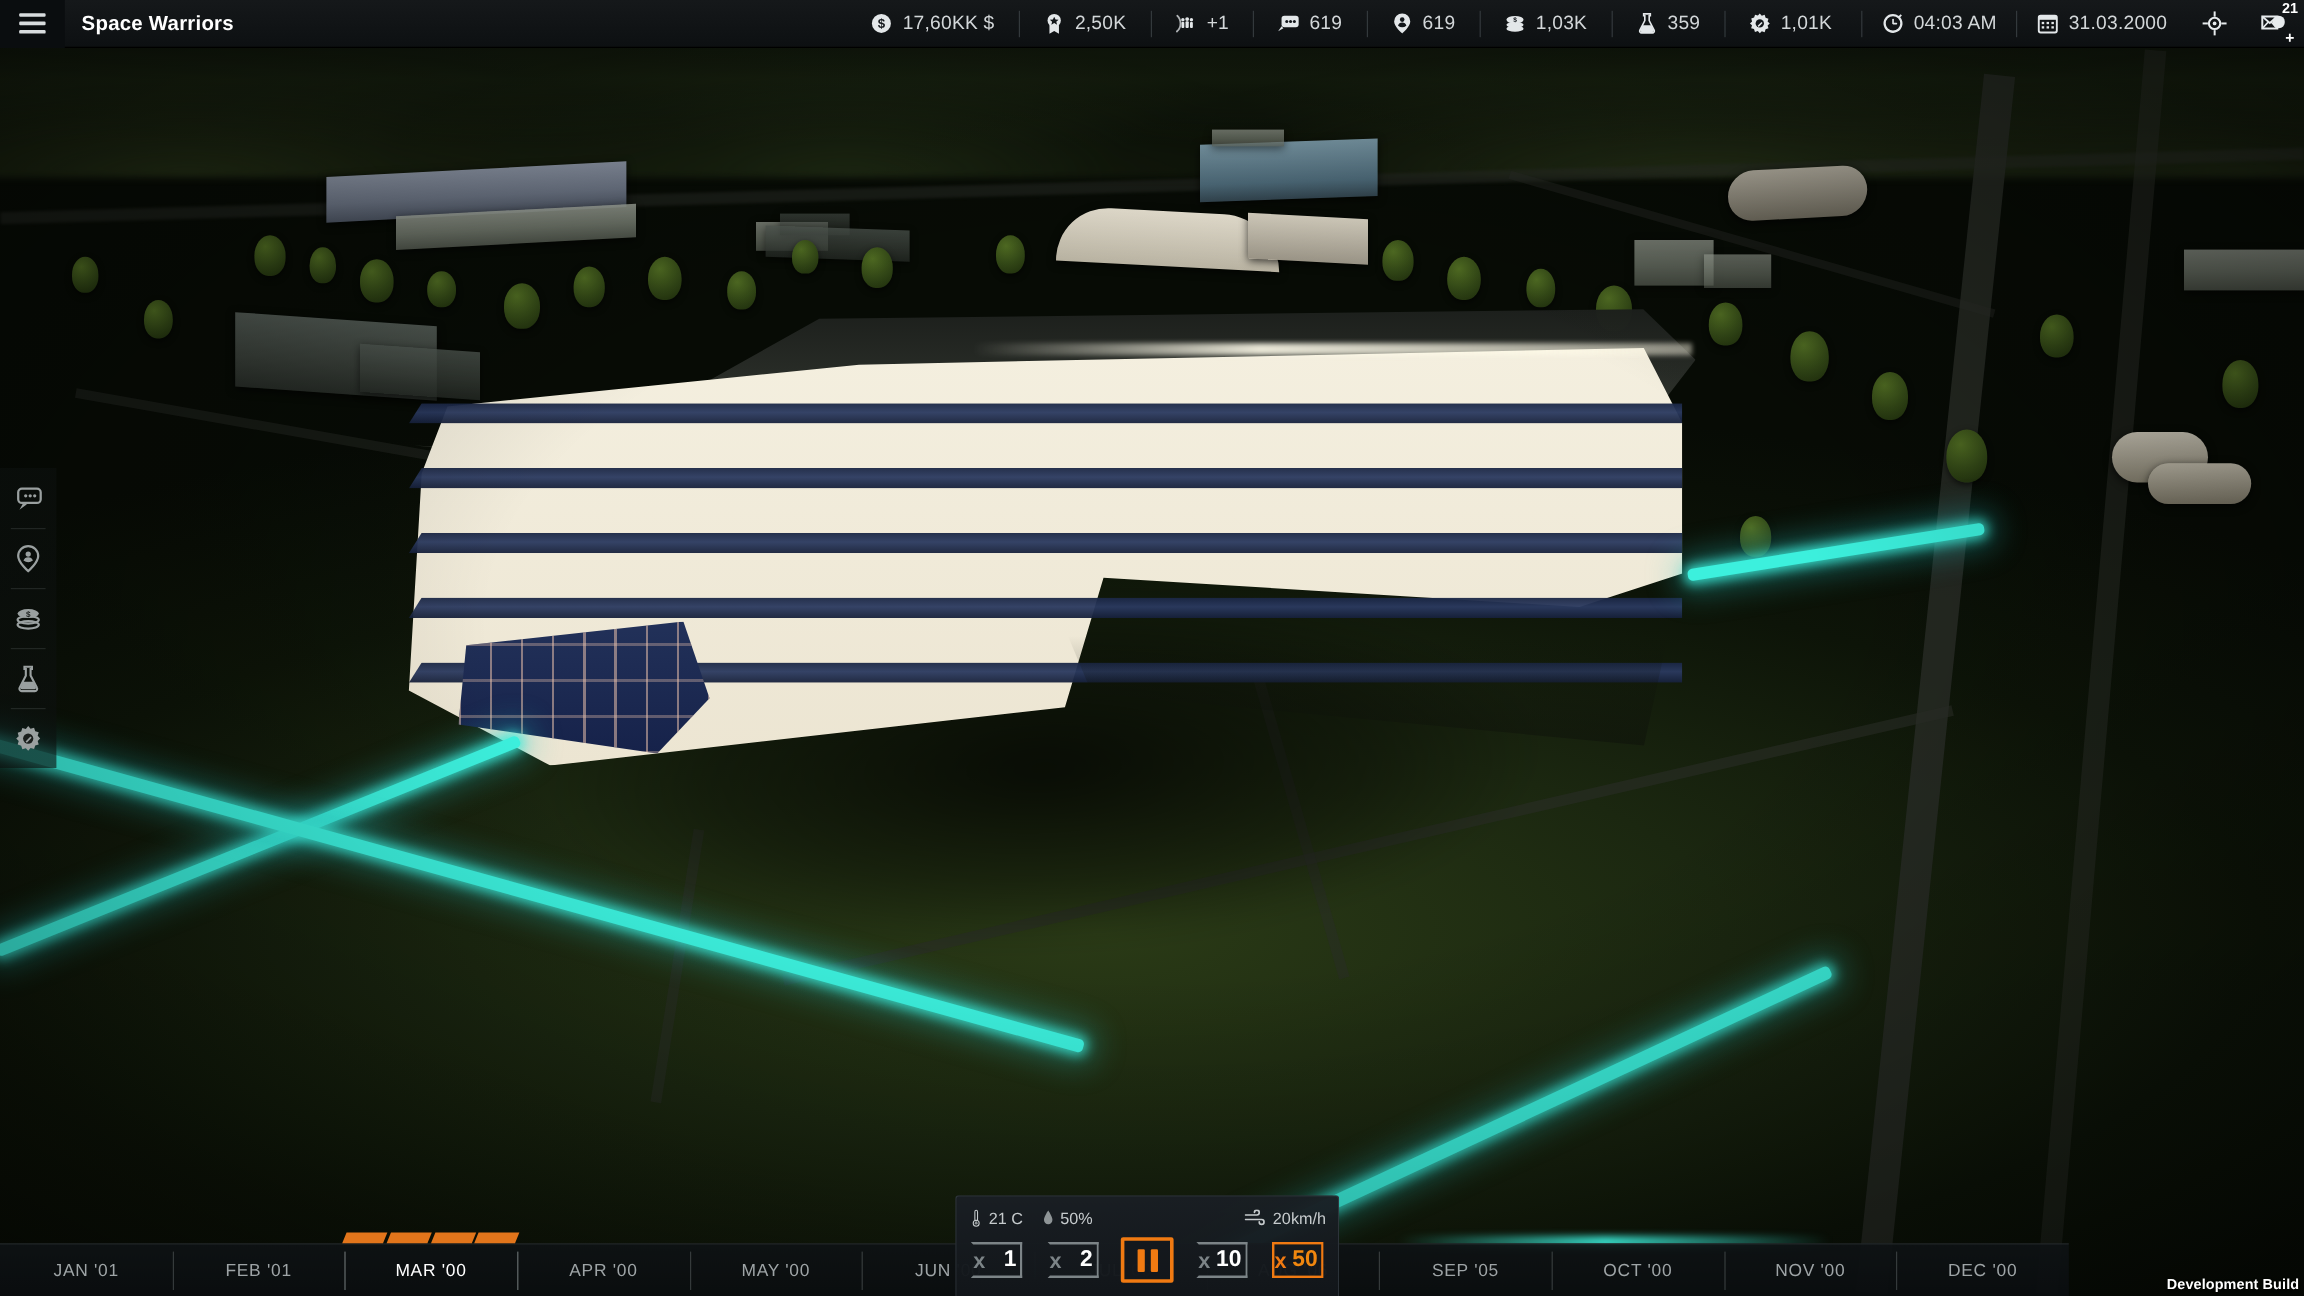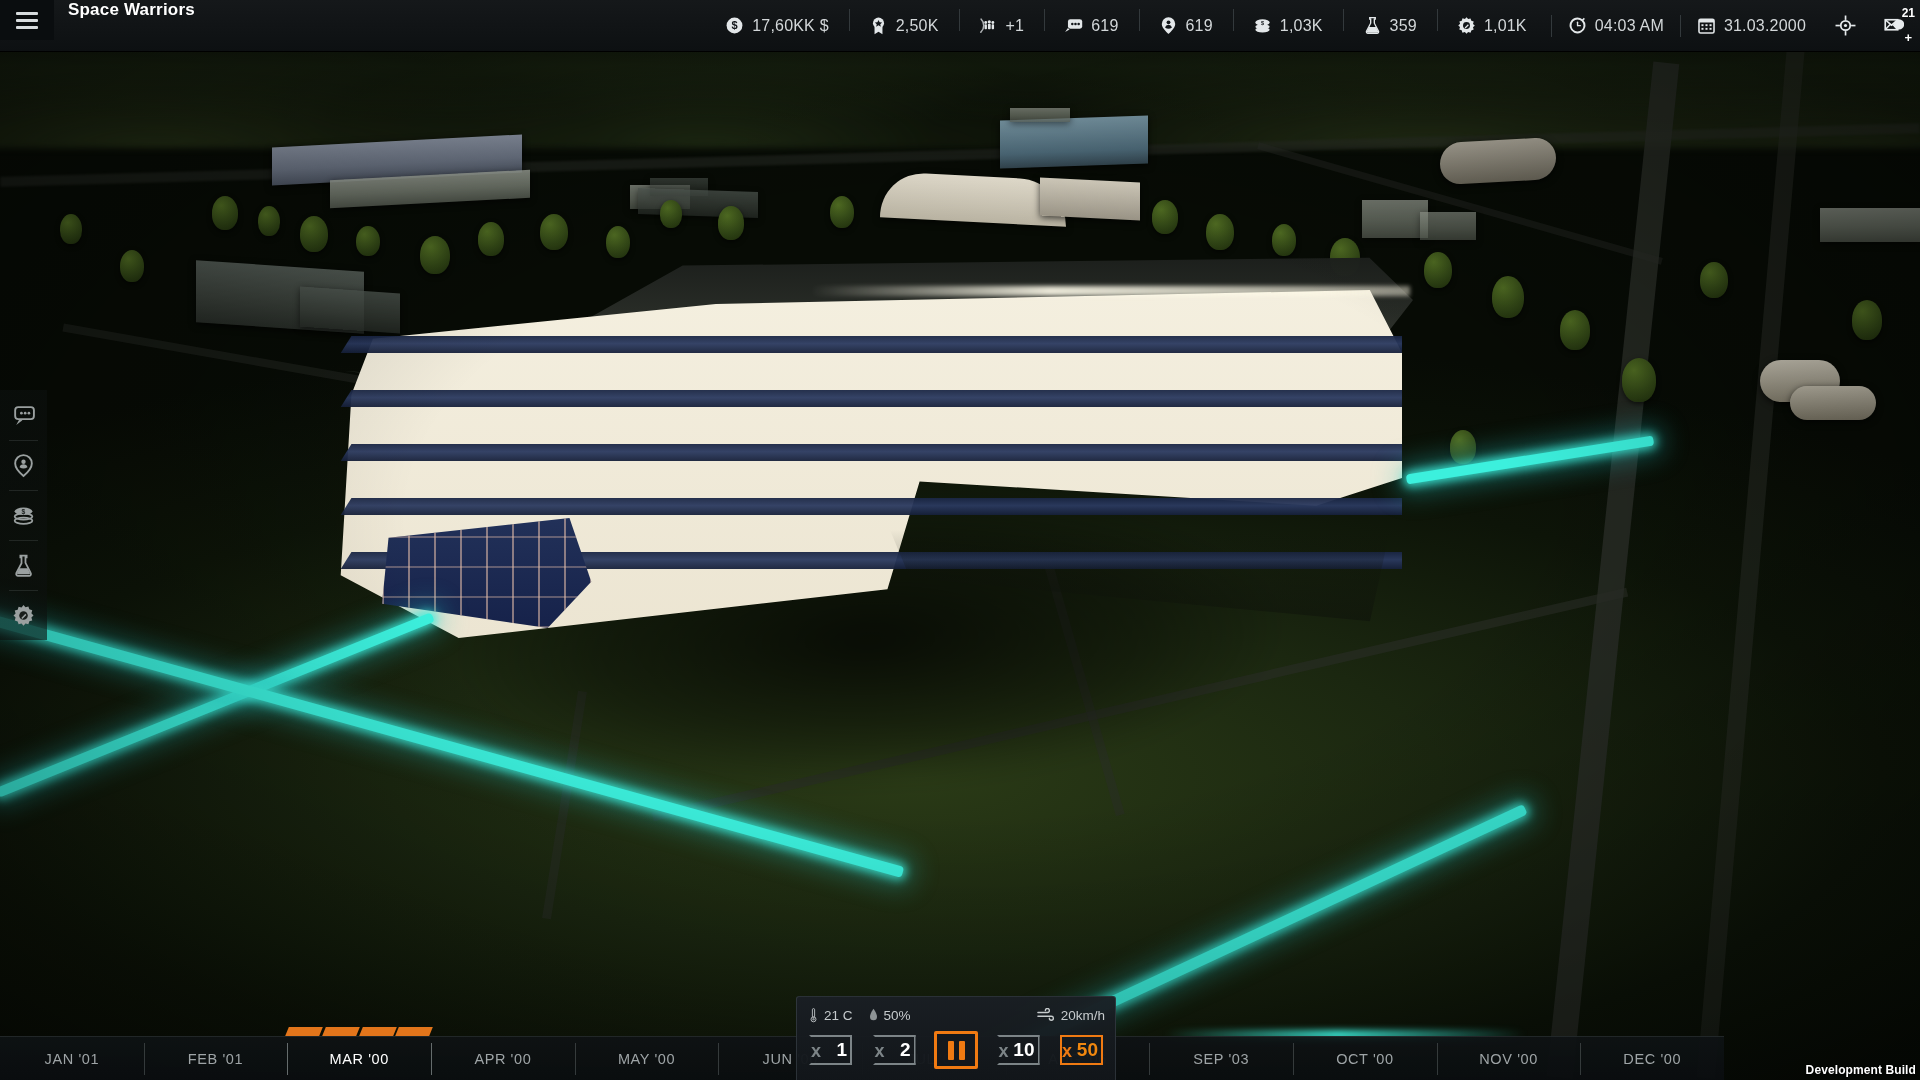--- a/index.html
+++ b/index.html
@@ -104,23 +104,23 @@
 
   
   .teal-line {
     position:absolute; background:#3cf0dd;
     box-shadow:0 0 10px 3px rgba(60,240,221,.85), 0 0 26px 10px rgba(40,200,200,.4);
     border-radius:4px;
   }
 
   
   .topbar {
-    position:absolute; left:0; top:0; width:1920px; height:52px;
+    position:absolute; left:0; top:0; width:1920px; height:40px;
     background:linear-gradient(180deg,#15181a 0%, #0d1012 100%);
-    display:flex; align-items:flex-start; z-index:40;
+    display:flex; align-items:center; z-index:40;
     border-bottom:1px solid #000;
   }
   .menu-btn {
     width:54px; height:40px; display:flex; flex-direction:column;
     align-items:center; justify-content:center; gap:4px; cursor:pointer;
     background:#0a0d0f;
   }
   .menu-btn span { display:block; width:22px; height:3px; background:#d8dcde; border-radius:1px; }
   .app-title {
     font-size:17px; font-weight:bold; color:#ffffff; letter-spacing:.2px;
@@ -573,21 +573,21 @@
     <div class="month">
         <span>JUN '00</span>
       </div>
     <div class="month">
         <span>JUL '00</span>
       </div>
     <div class="month">
         <span>AUG '06</span>
       </div>
     <div class="month">
-        <span>SEP '03</span>
+        <span>SEP '05</span>
       </div>
     <div class="month">
         <span>OCT '00</span>
       </div>
     <div class="month">
         <span>NOV '00</span>
       </div>
     <div class="month">
         <span>DEC '00</span>
       </div>

